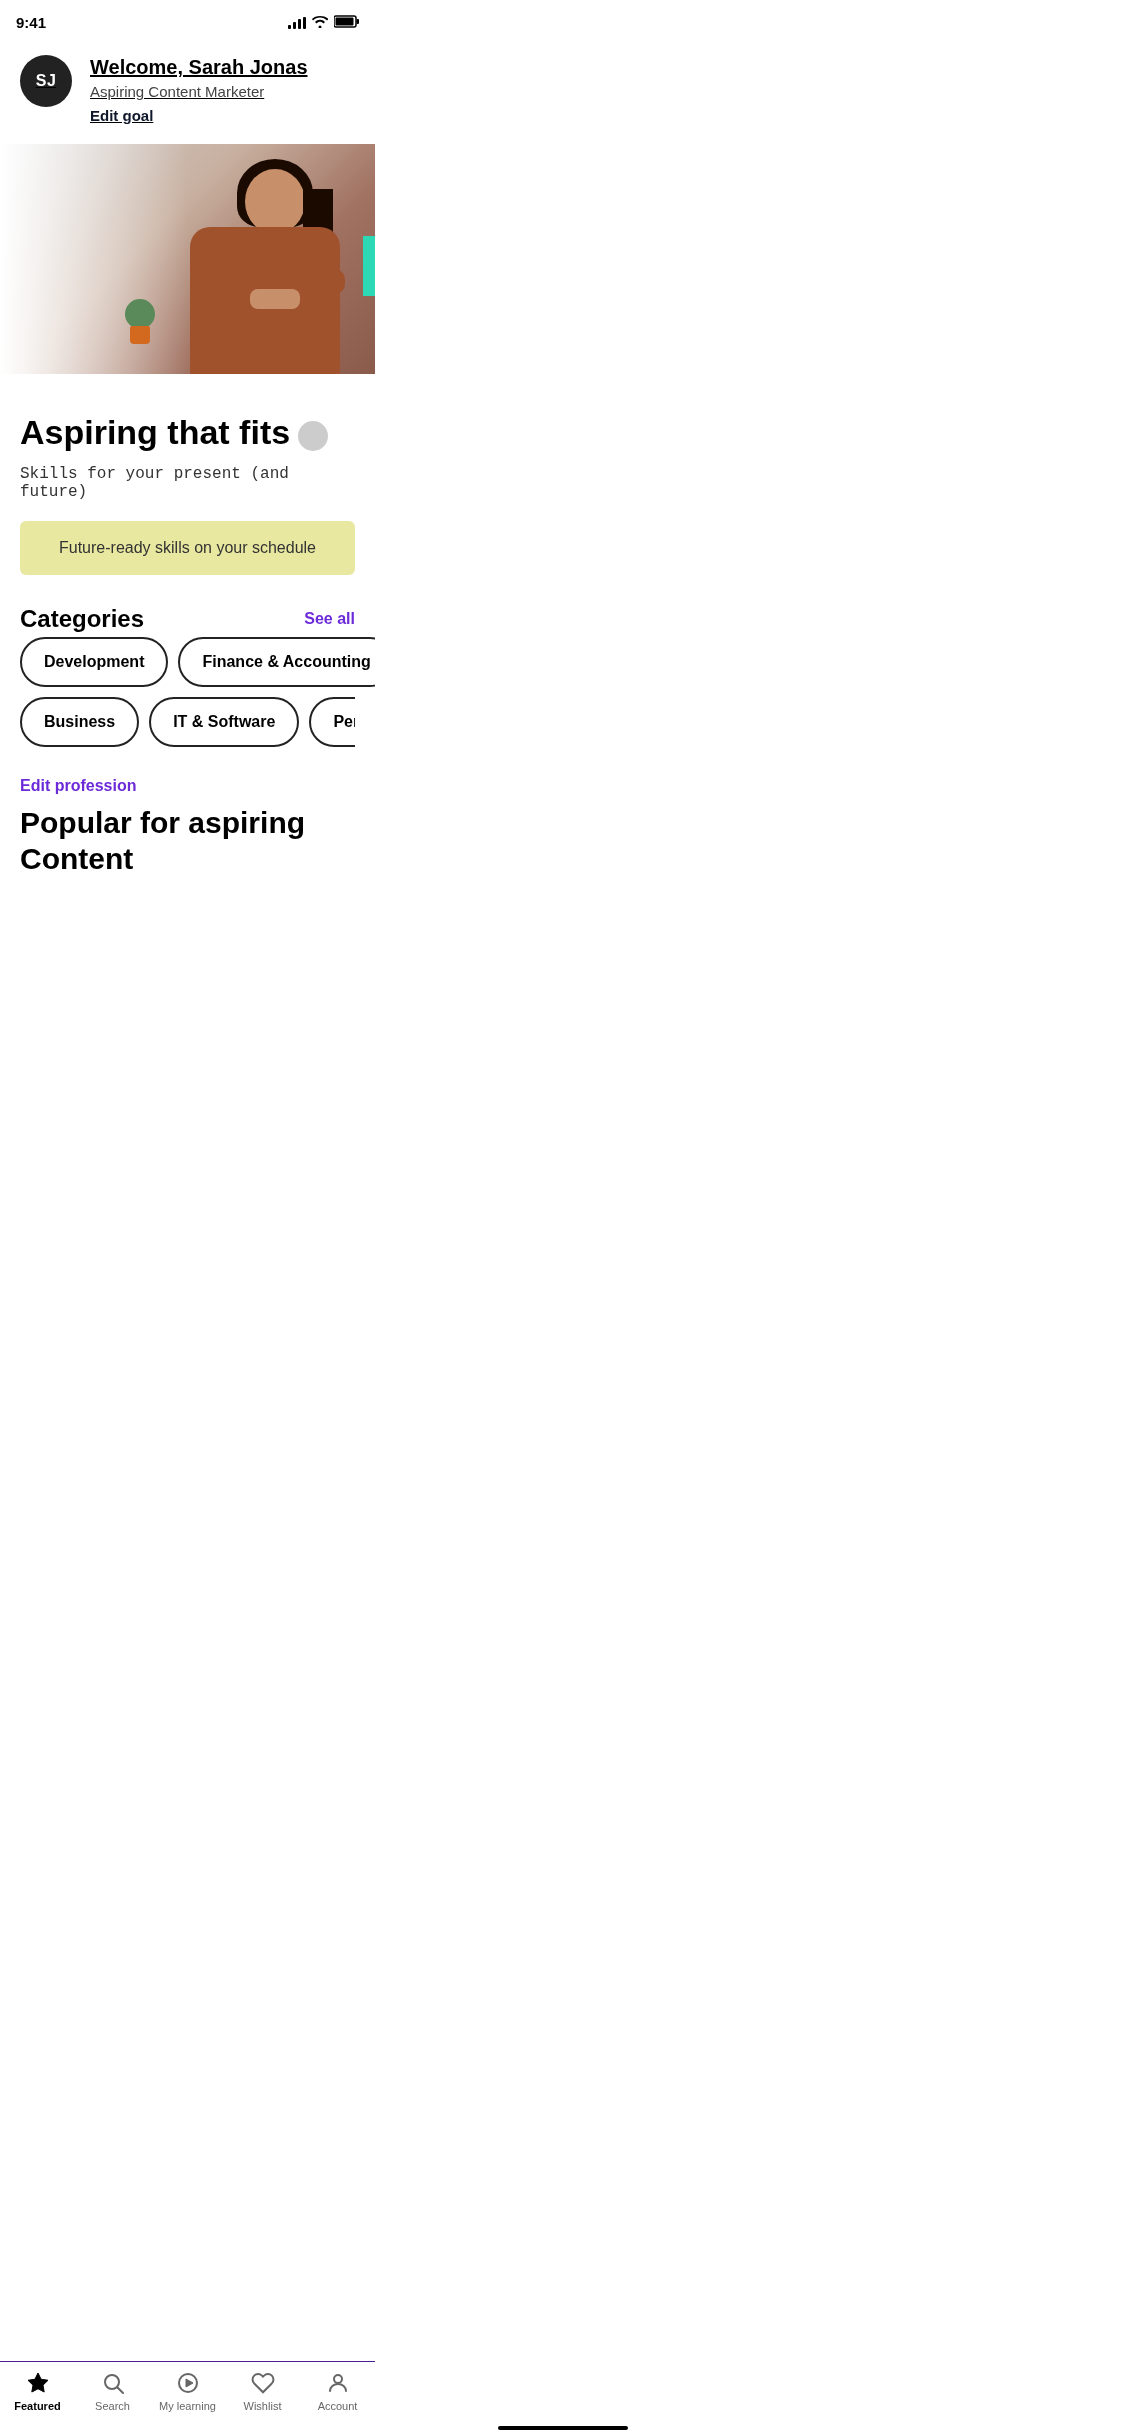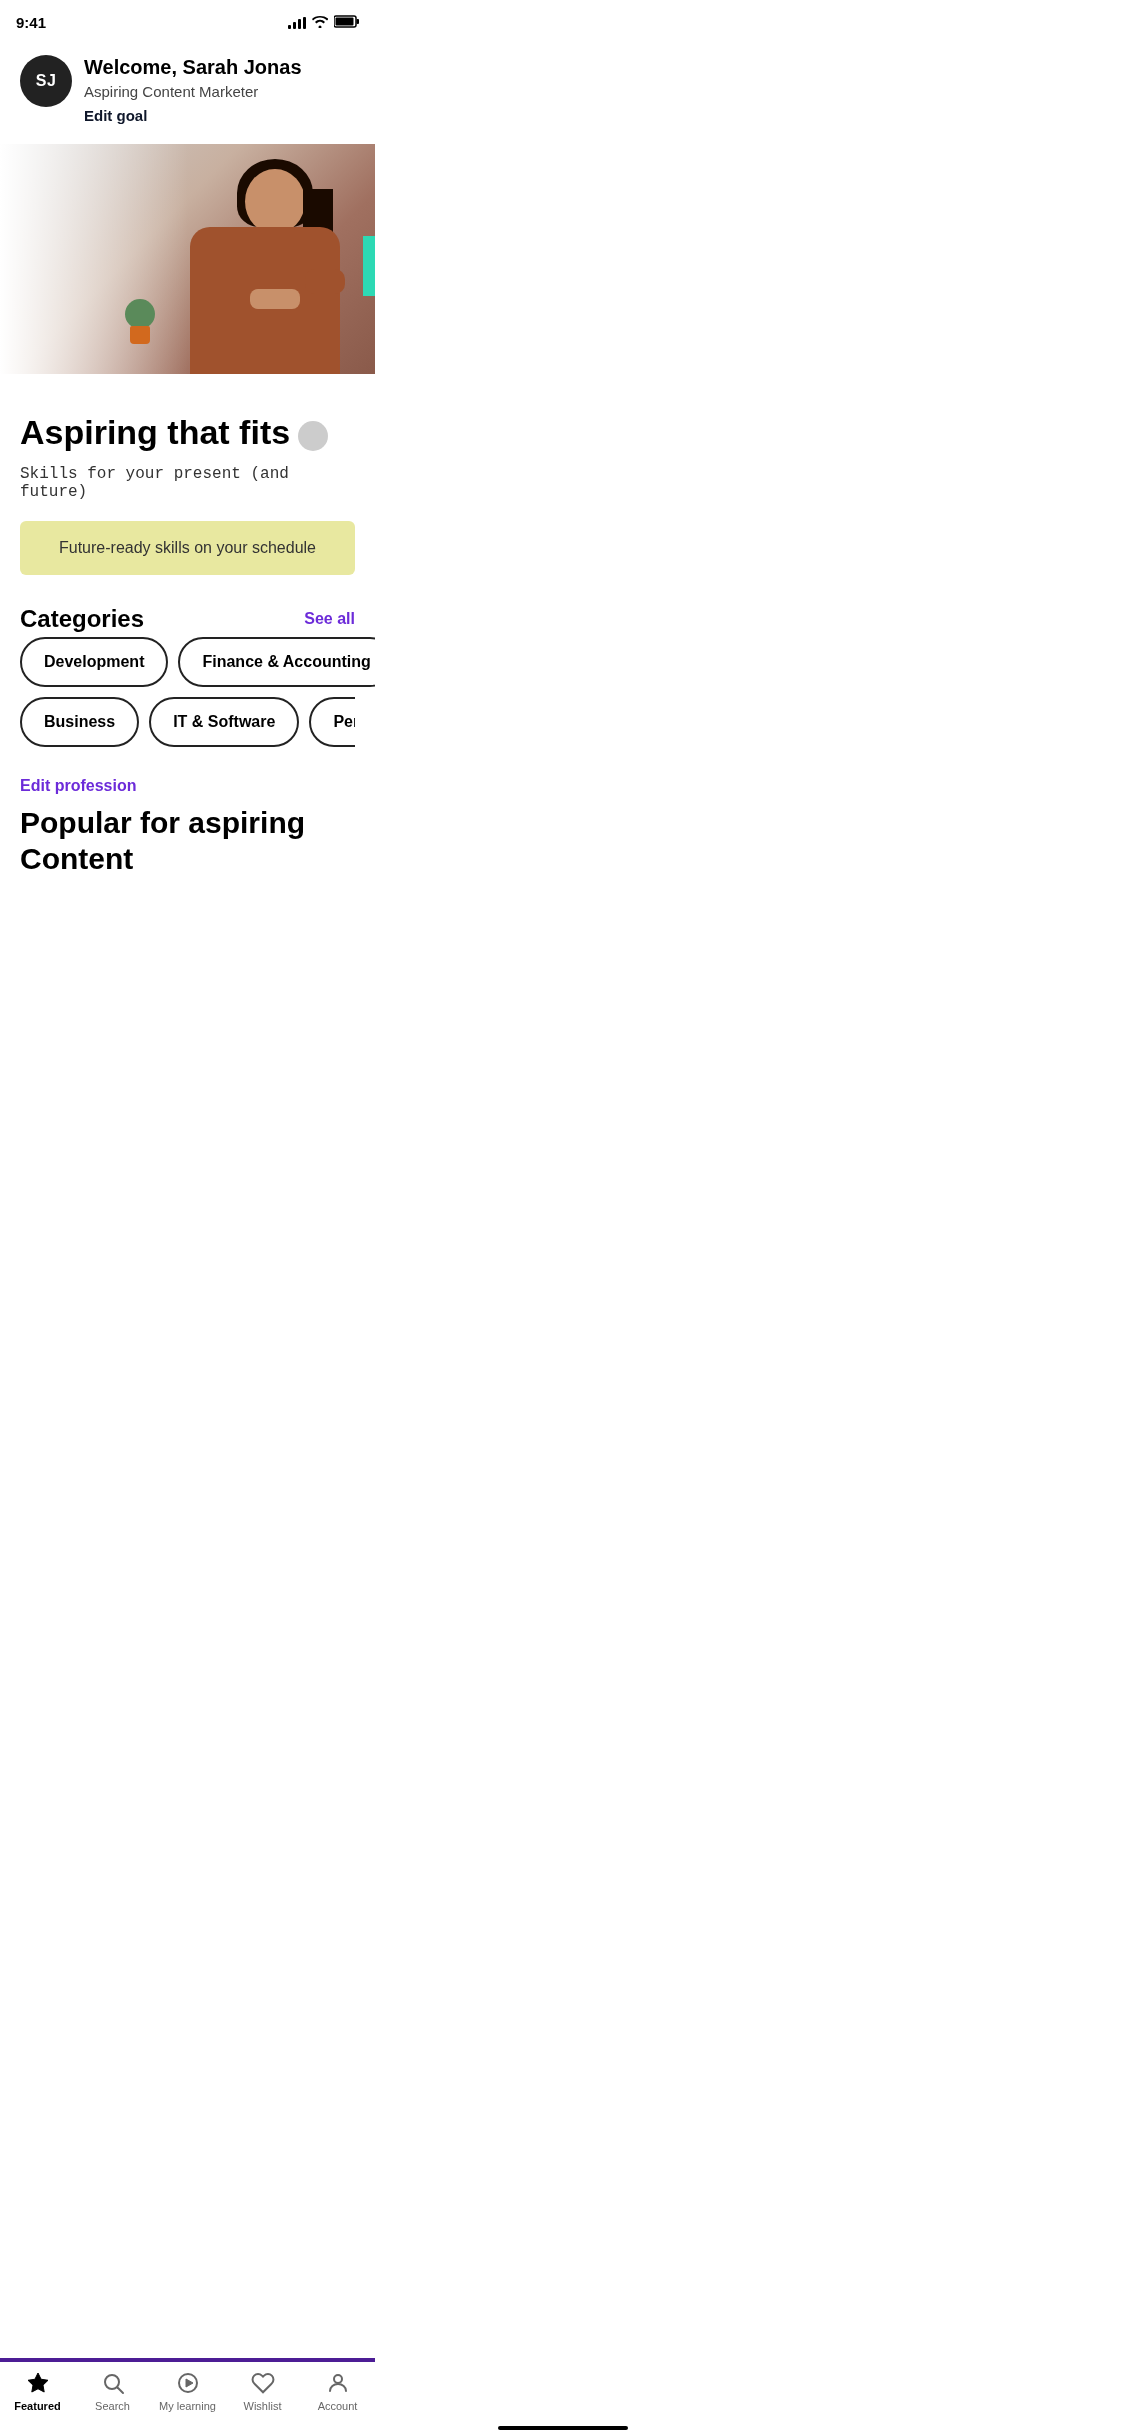--- a/index.html
+++ b/index.html
@@ -46,21 +46,22 @@
       width: 3px;
       background: #000;
       border-radius: 1px;
     }
 
     
     .user-header {
       display: flex;
       align-items: flex-start;
       padding: 16px 20px 20px;
-      gap: 12px;
+      gap: 18px;
+      text-decoration: underline;
     }
 
     .avatar {
       width: 52px;
       height: 52px;
       border-radius: 50%;
       background: #222;
       display: flex;
       align-items: center;
       justify-content: center;
@@ -276,21 +277,21 @@
       line-height: 1.2;
     }
 
     
     .bottom-nav {
       position: fixed;
       bottom: 0;
       left: 0;
       width: 375px;
       background: #fff;
-      border-top: 4px solid #4c1d95;
+      border-top: 1px solid #4c1d95;
       display: flex;
       justify-content: space-around;
       align-items: center;
       padding: 8px 0 24px;
     }
 
     .nav-item {
       display: flex;
       flex-direction: column;
       align-items: center;

